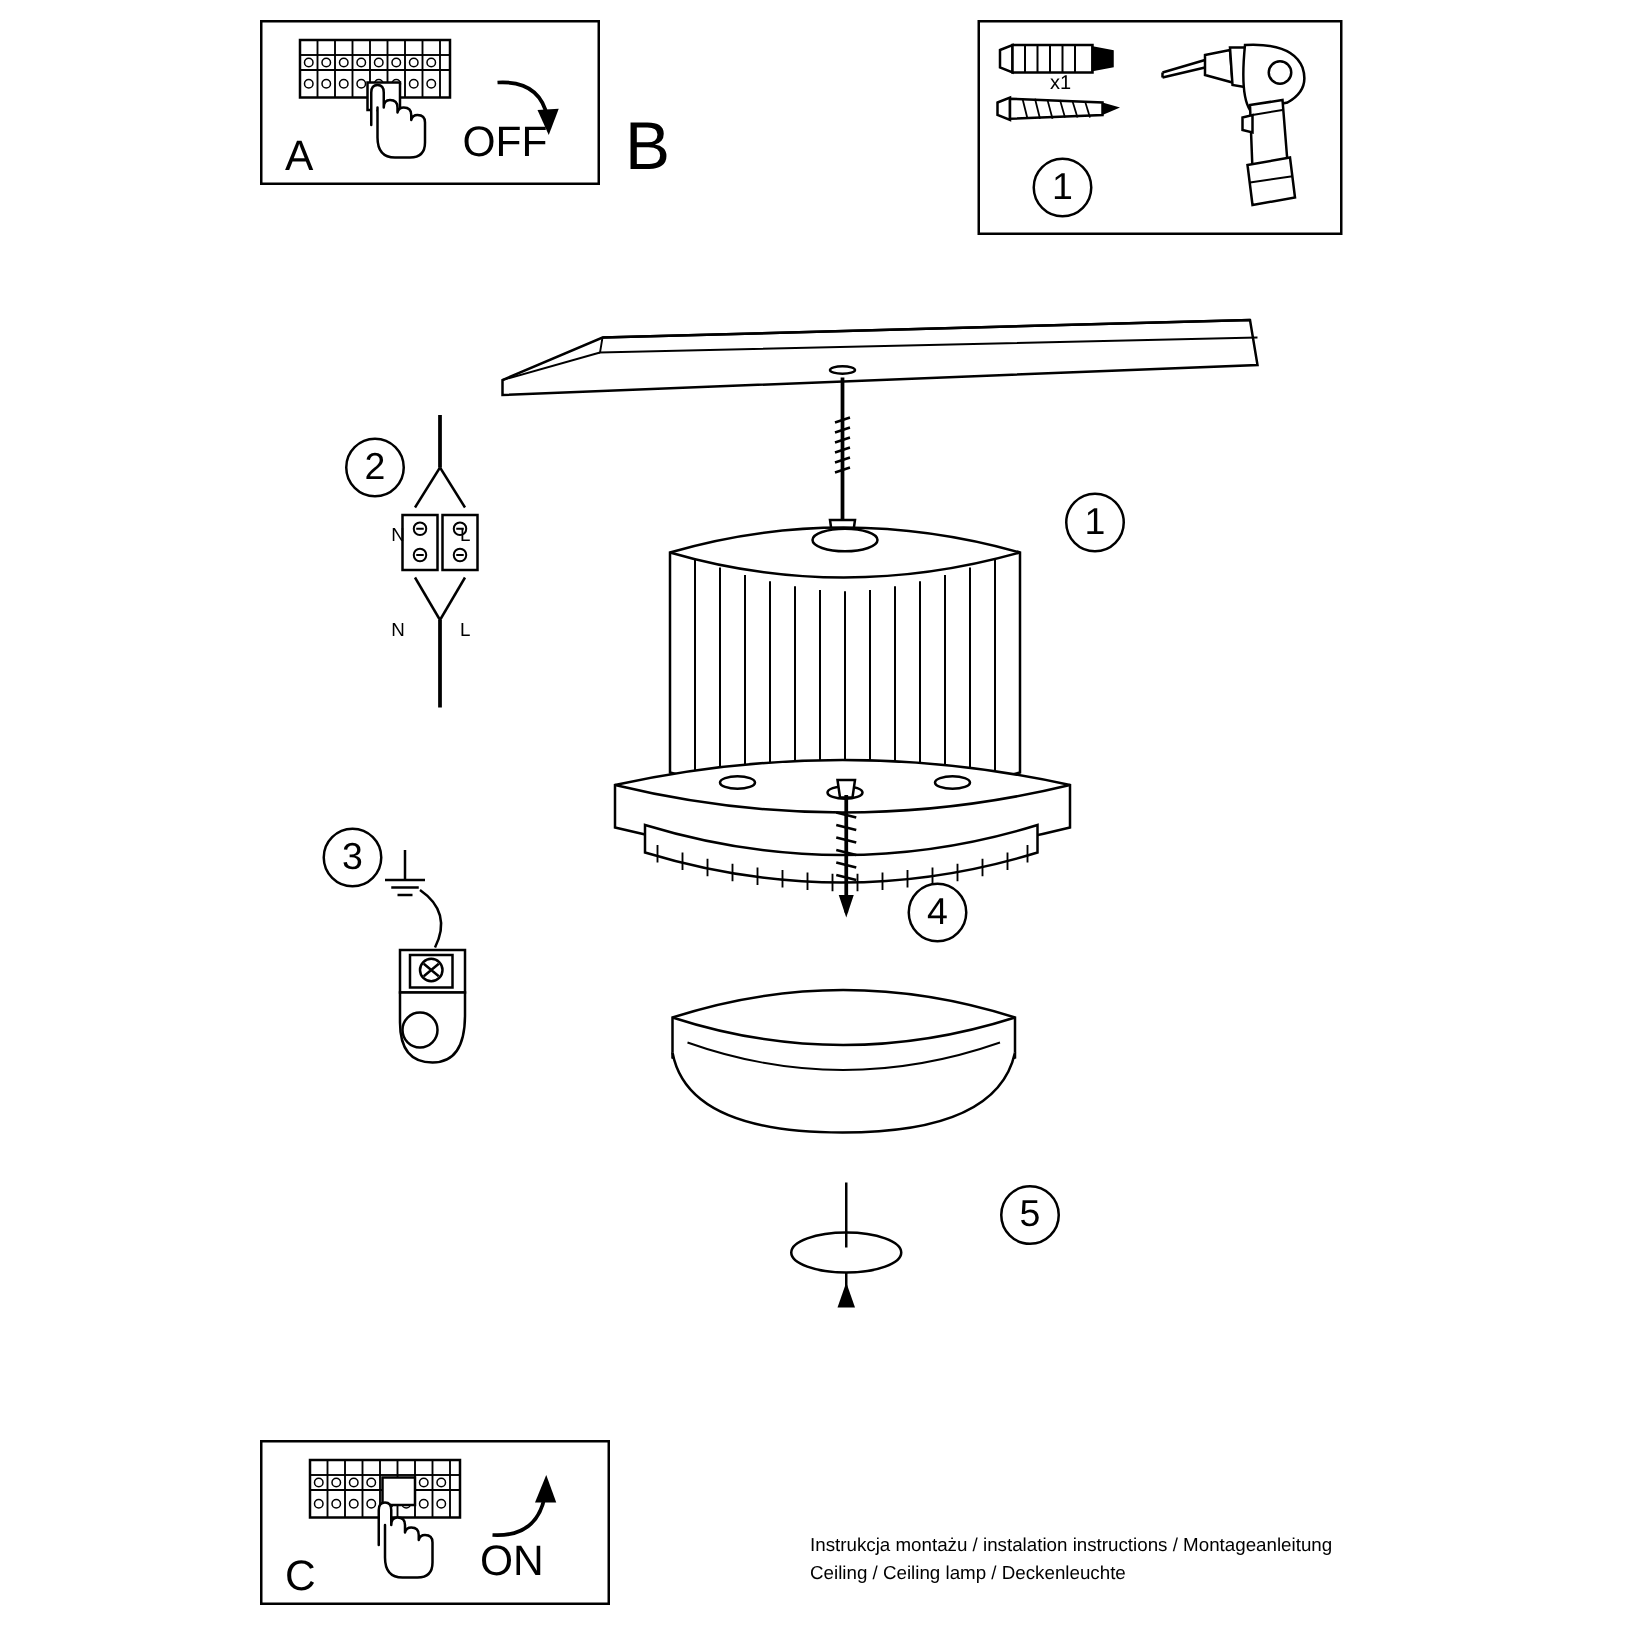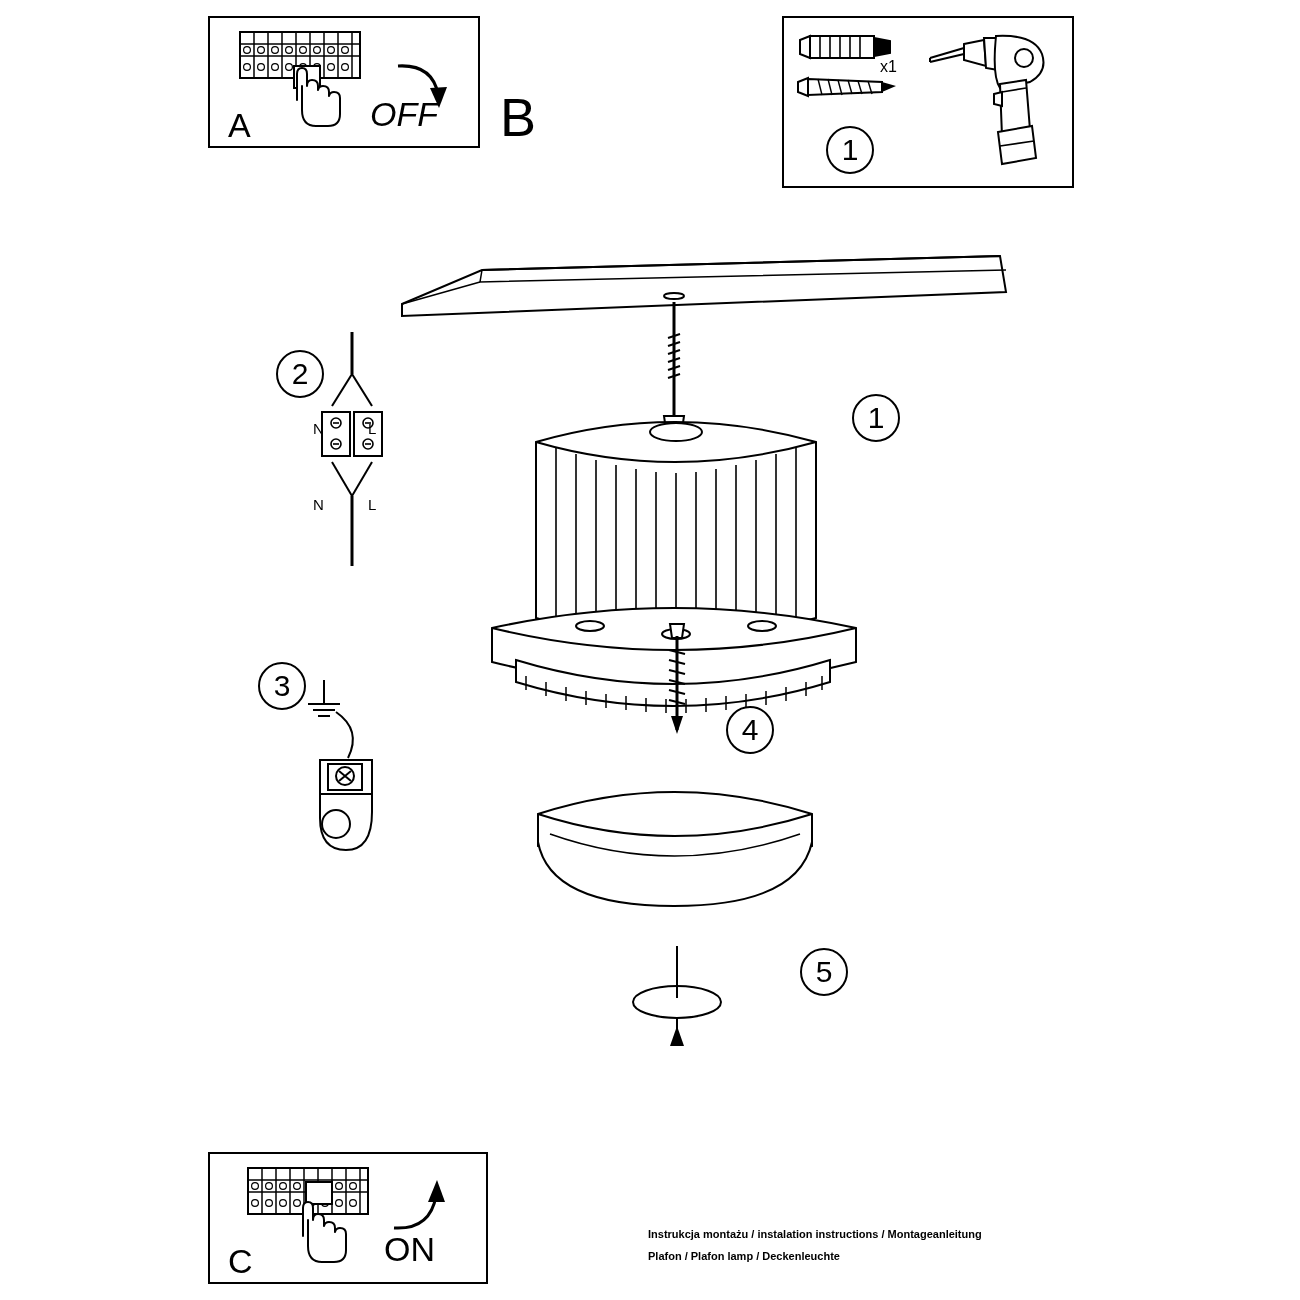--- a/index.html
+++ b/index.html
@@ -74,36 +74,35 @@
     display: flex;
     align-items: center;
     justify-content: center;
     font-size: 30px;
     font-family: "Liberation Sans", sans-serif;
     background: #fff;
     box-sizing: border-box;
   }
   .footer {
     position: absolute;
-    font-size: 11px;
+    font-size: 15px;
     font-family: "Liberation Sans", sans-serif;
     white-space: nowrap;
-    font-weight: bold;
   }
   svg { display:block; }
   .svgabs { position: absolute; }
 </style>
 </head>
 <body>
 
 <div class="sheet">
 
   <div class="frame" id="panel-a"></div>
   <div class="letter" style="left:228px; top:108px;">A</div>
-  <div class="word" style="left:370px; top:97px;font-style:italic;">OFF</div>
+  <div class="word" style="left:370px; top:97px;">OFF</div>
 
   <svg class="svgabs" style="left:232px; top:22px;" width="200" height="120" viewBox="0 0 200 120">
 
     <rect x="8" y="10" width="120" height="46" fill="none" stroke="#000" stroke-width="2"></rect>
     <rect x="8" y="10" width="120" height="12" fill="none" stroke="#000" stroke-width="1.5"></rect>
     <g stroke="#000" stroke-width="1.5" fill="none">
       <line x1="22" y1="10" x2="22" y2="56"></line>
       <line x1="36" y1="10" x2="36" y2="56"></line>
       <line x1="50" y1="10" x2="50" y2="56"></line>
       <line x1="64" y1="10" x2="64" y2="56"></line>
@@ -167,21 +166,21 @@
       <line x1="22" y1="7" x2="26" y2="23"></line>
         <line x1="32" y1="7" x2="36" y2="23"></line>
       <line x1="42" y1="8" x2="46" y2="23"></line>
         <line x1="52" y1="8" x2="56" y2="22"></line>
       <line x1="62" y1="9" x2="66" y2="22"></line>
         <line x1="72" y1="9" x2="76" y2="22"></line>
     </g>
     <path d="M86 10 L100 14 L86 20 Z" fill="#000"></path>
   </svg>
 
-  <div class="smalltext" style="left:880px; top:58px;">x1</div>
+  <div class="smalltext" style="left:840px; top:58px;">x1</div>
 
   <div class="callout" style="left:826px; top:126px;">1</div>
 
   <svg class="svgabs" style="left:926px; top:32px;" width="140" height="148" viewBox="0 0 140 148">
 
     <path d="M4 26 L38 16" fill="none" stroke="#000" stroke-width="2"></path>
     <path d="M4 30 L38 22" fill="none" stroke="#000" stroke-width="2"></path>
     <path d="M4 26 L4 30" stroke="#000" stroke-width="2"></path>
 
     <path d="M38 12 L58 8 L60 34 L38 28 Z" fill="#fff" stroke="#000" stroke-width="2"></path>
@@ -391,15 +390,15 @@
     <path d="M68 62 L68 88 Q68 104 82 104 L94 104 Q106 104 106 92 L106 76 Q106 70 100 70 Q96 70 95 74
              L95 70 Q95 64 89 64 Q85 64 84 68 L84 62 Q84 56 78 56 Q73 56 73 62 L73 50 Q73 44 68 44 Q63 44 63 50 L63 78" fill="#fff" stroke="#000" stroke-width="2" stroke-linejoin="round" stroke-linecap="round"></path>
   </svg>
 
   <svg class="svgabs" style="left:386px; top:1178px;" width="72" height="60" viewBox="0 0 72 60">
     <path d="M8 50 Q44 52 50 18" fill="none" stroke="#000" stroke-width="3"></path>
     <path d="M42 24 L51 2 L59 24 Z" fill="#000"></path>
   </svg>
 
   <div class="footer" style="left:648px; top:1228px;">Instrukcja montażu / instalation instructions / Montageanleitung</div>
-  <div class="footer" style="left:648px; top:1250px;">Plafon / Plafon lamp / Deckenleuchte</div>
+  <div class="footer" style="left:648px; top:1250px;">Ceiling / Ceiling lamp / Deckenleuchte</div>
 
 </div>
 
 </body></html>

